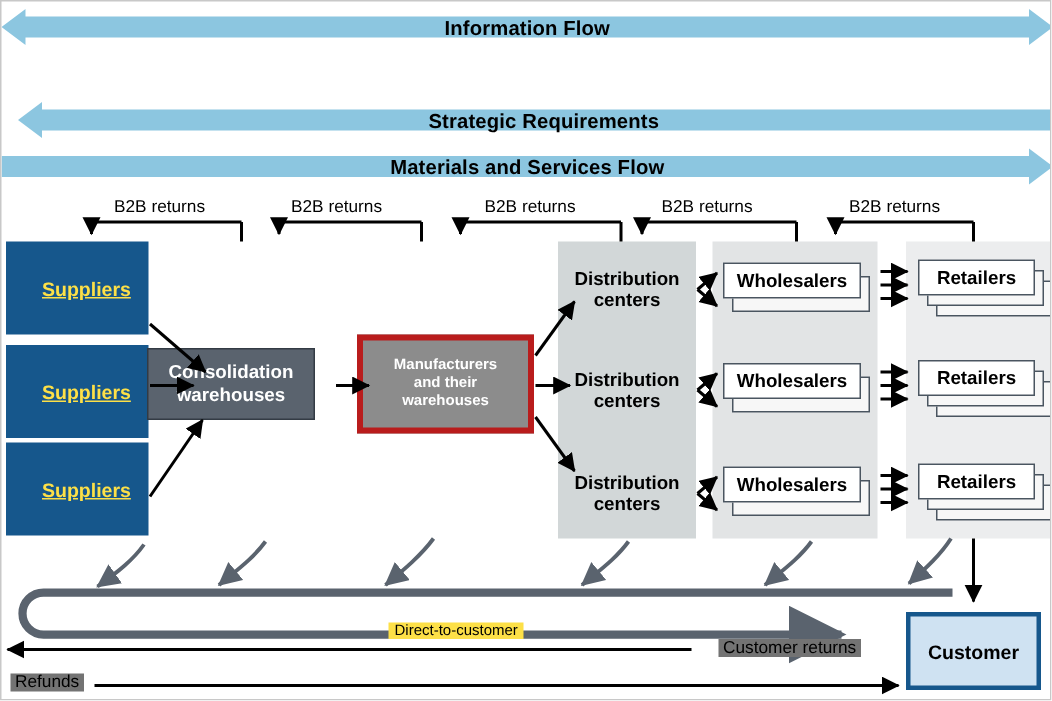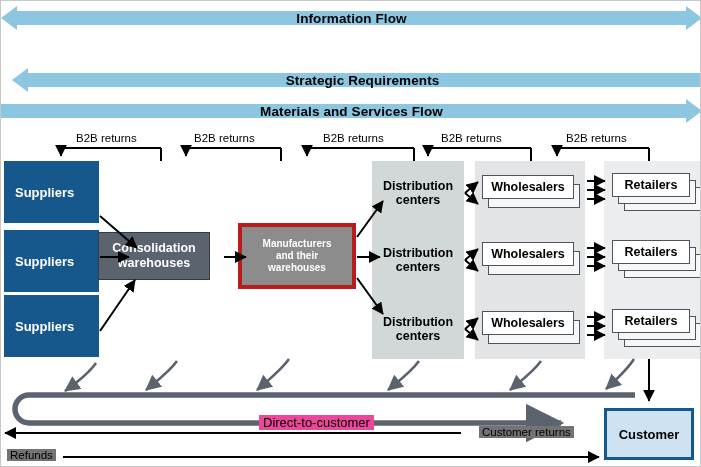--- a/index.html
+++ b/index.html
@@ -22,22 +22,22 @@
     display:flex;align-items:center;justify-content:center;
     font-size:13.5px;font-weight:bold;color:#000;
     letter-spacing:.1px;
   }
 
   
   .supplier{
     position:absolute;width:95px;height:62px;
     background:#16578C;
     display:flex;align-items:center;justify-content:flex-start;
-    box-sizing:border-box;padding-left:11px;
-    color:#ffffff;font-size:13px;font-weight:bold;
+    box-sizing:border-box;padding-left:24px;
+    color:#fde047;font-size:13px;font-weight:bold;text-decoration:underline;
   }
   .consol{
     position:absolute;left:97px;top:231px;width:112px;height:48px;
     background:#5A636E;border:1px solid #333b44;box-sizing:border-box;
     display:flex;align-items:center;justify-content:center;
     color:#fff;font-size:12.5px;font-weight:bold;text-align:center;line-height:1.18;
   }
   .manu{
     position:absolute;left:237px;top:222px;width:118px;height:66px;
     background:#8C8C8C;border:4px solid #b91c1c;box-sizing:border-box;
@@ -79,21 +79,21 @@
   }
 
   
   .b2b{
     position:absolute;font-size:11.5px;color:#000;white-space:nowrap;
   }
   .botlabel{
     position:absolute;font-size:11.5px;color:#000;white-space:nowrap;background:#737373;padding:0 3px;
   }
   .dtc-label{
-    position:absolute;font-size:13px;color:#000;white-space:nowrap;background:#ec4899;padding:0 4px;
+    position:absolute;font-size:10px;color:#000;white-space:nowrap;background:#fde047;padding:0 4px;
   }
   svg.overlay{position:absolute;left:0;top:0;width:701px;height:467px;pointer-events:none;}
 </style>
 </head>
 <body>
 
 <div id="canvas">
 
   <div class="flowband" style="top:4px;">
     <svg width="701" height="26" viewBox="0 0 701 26">

